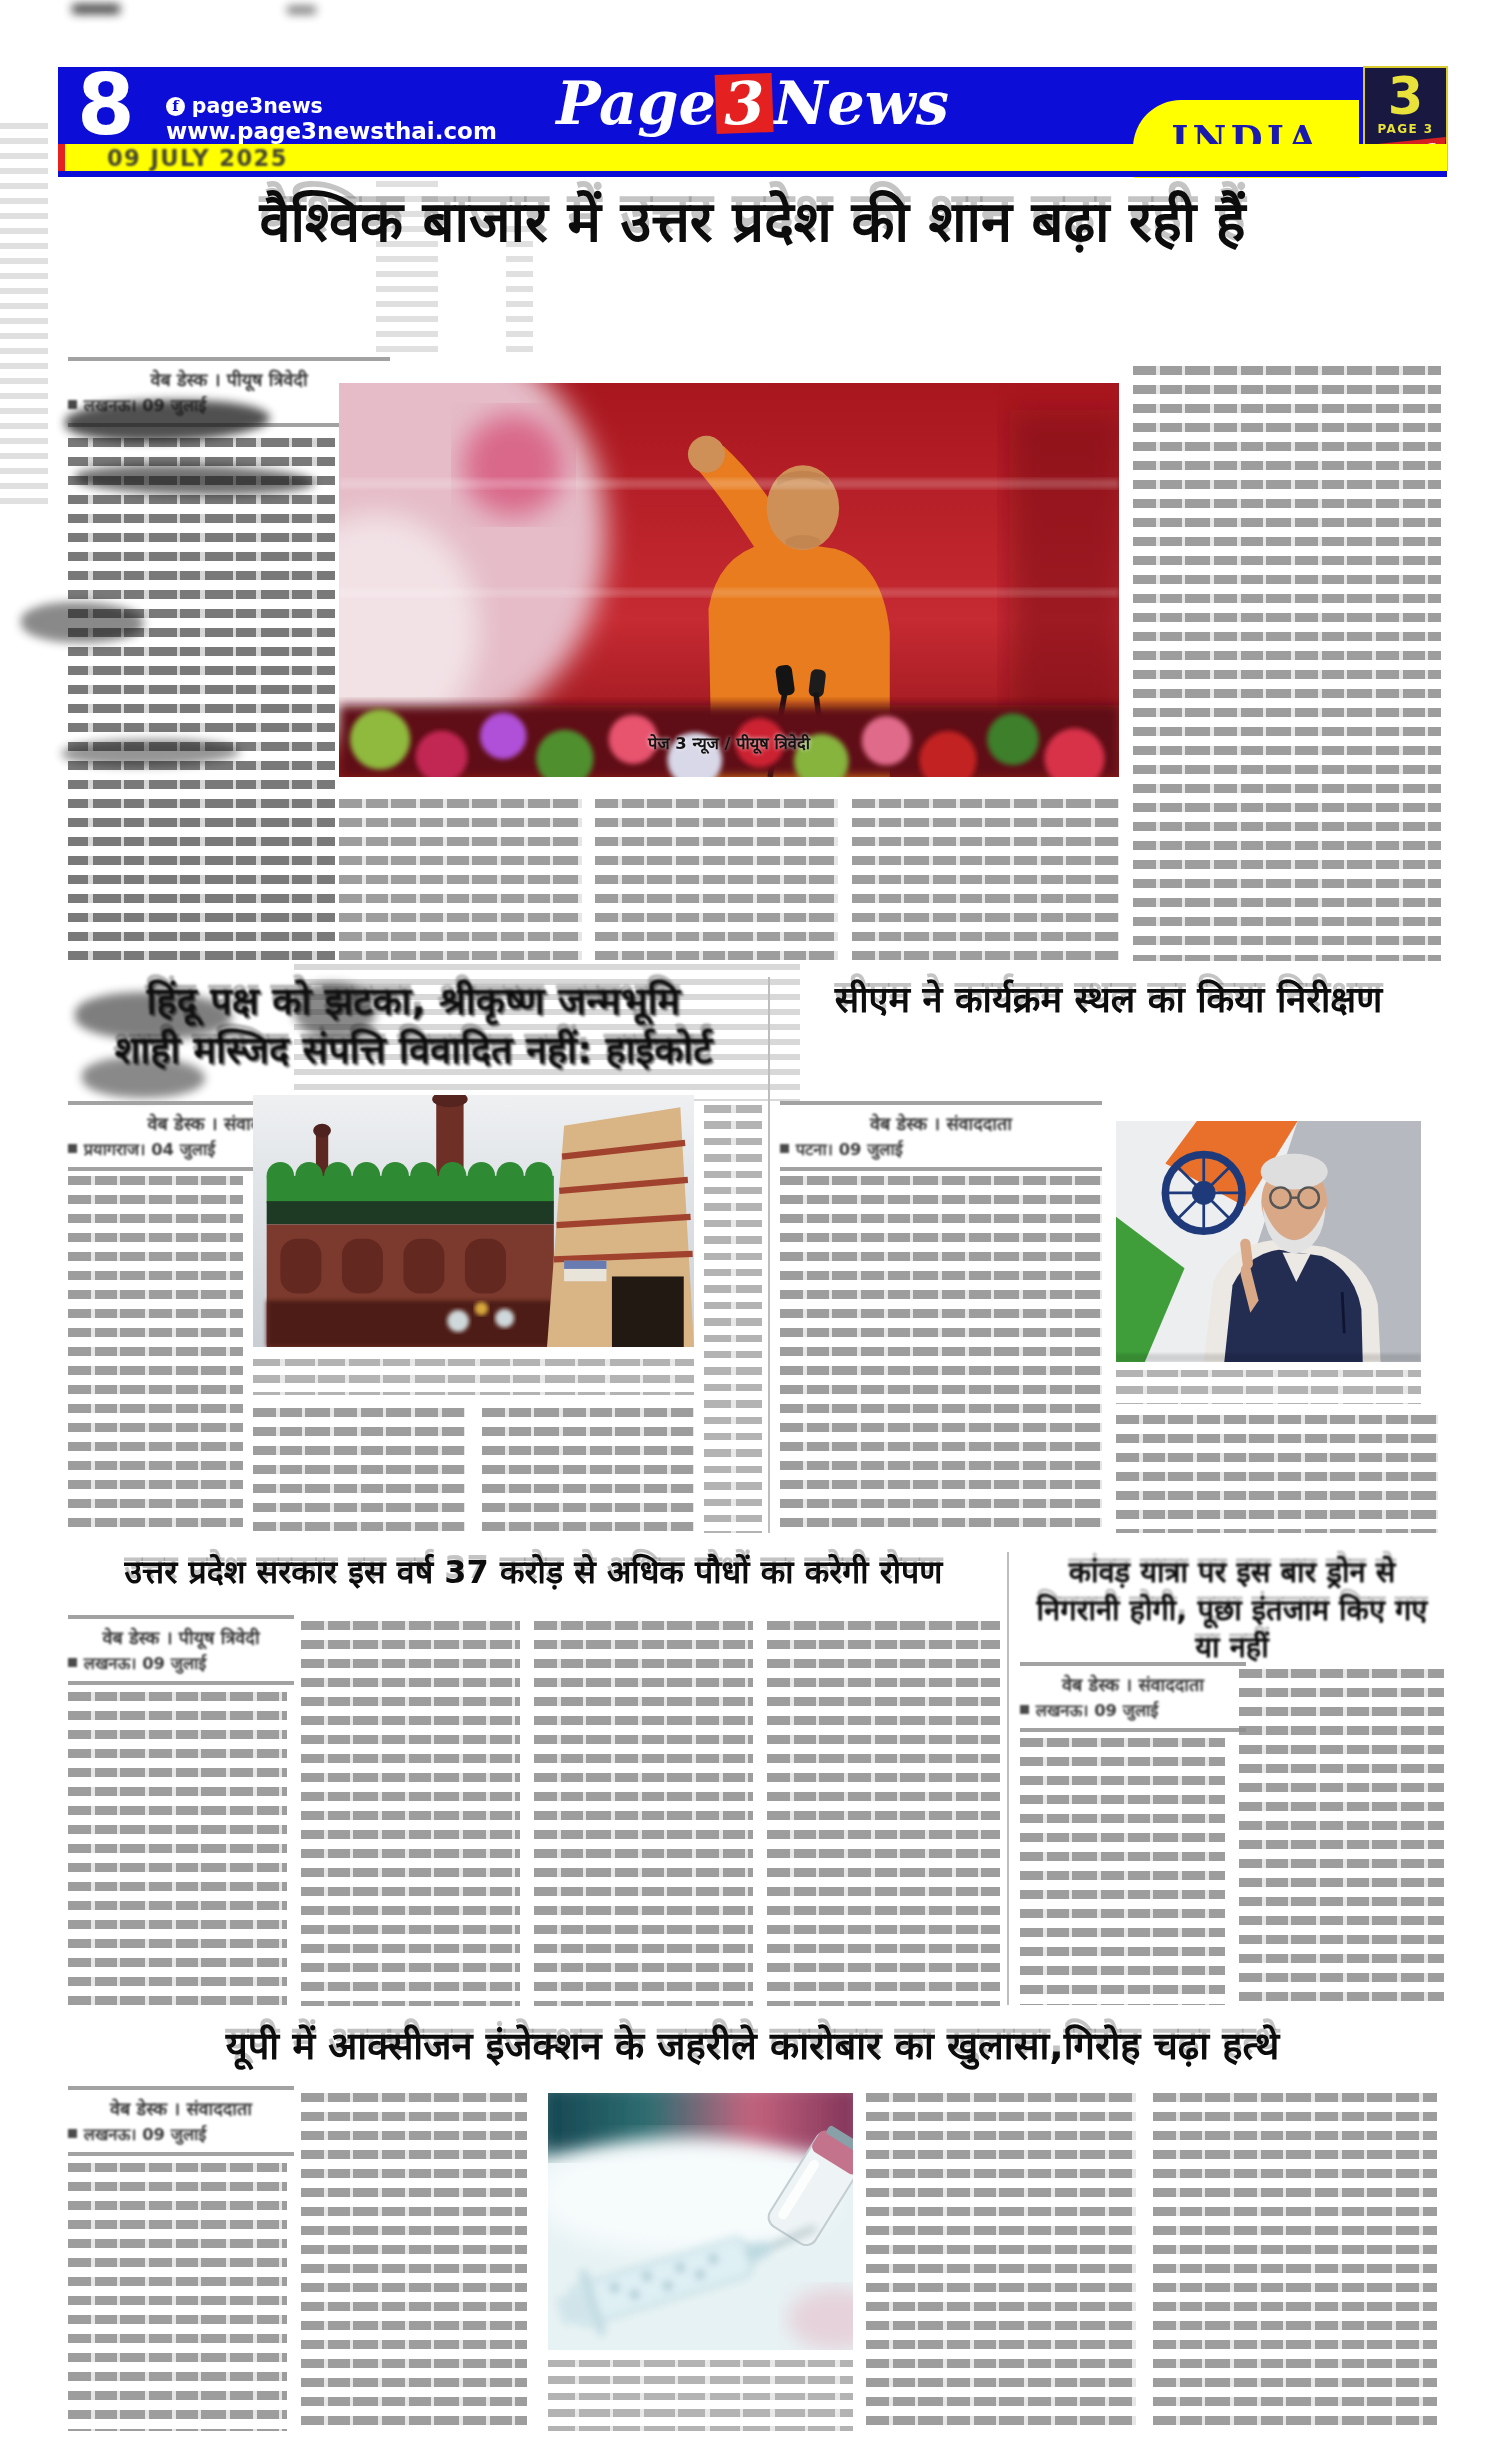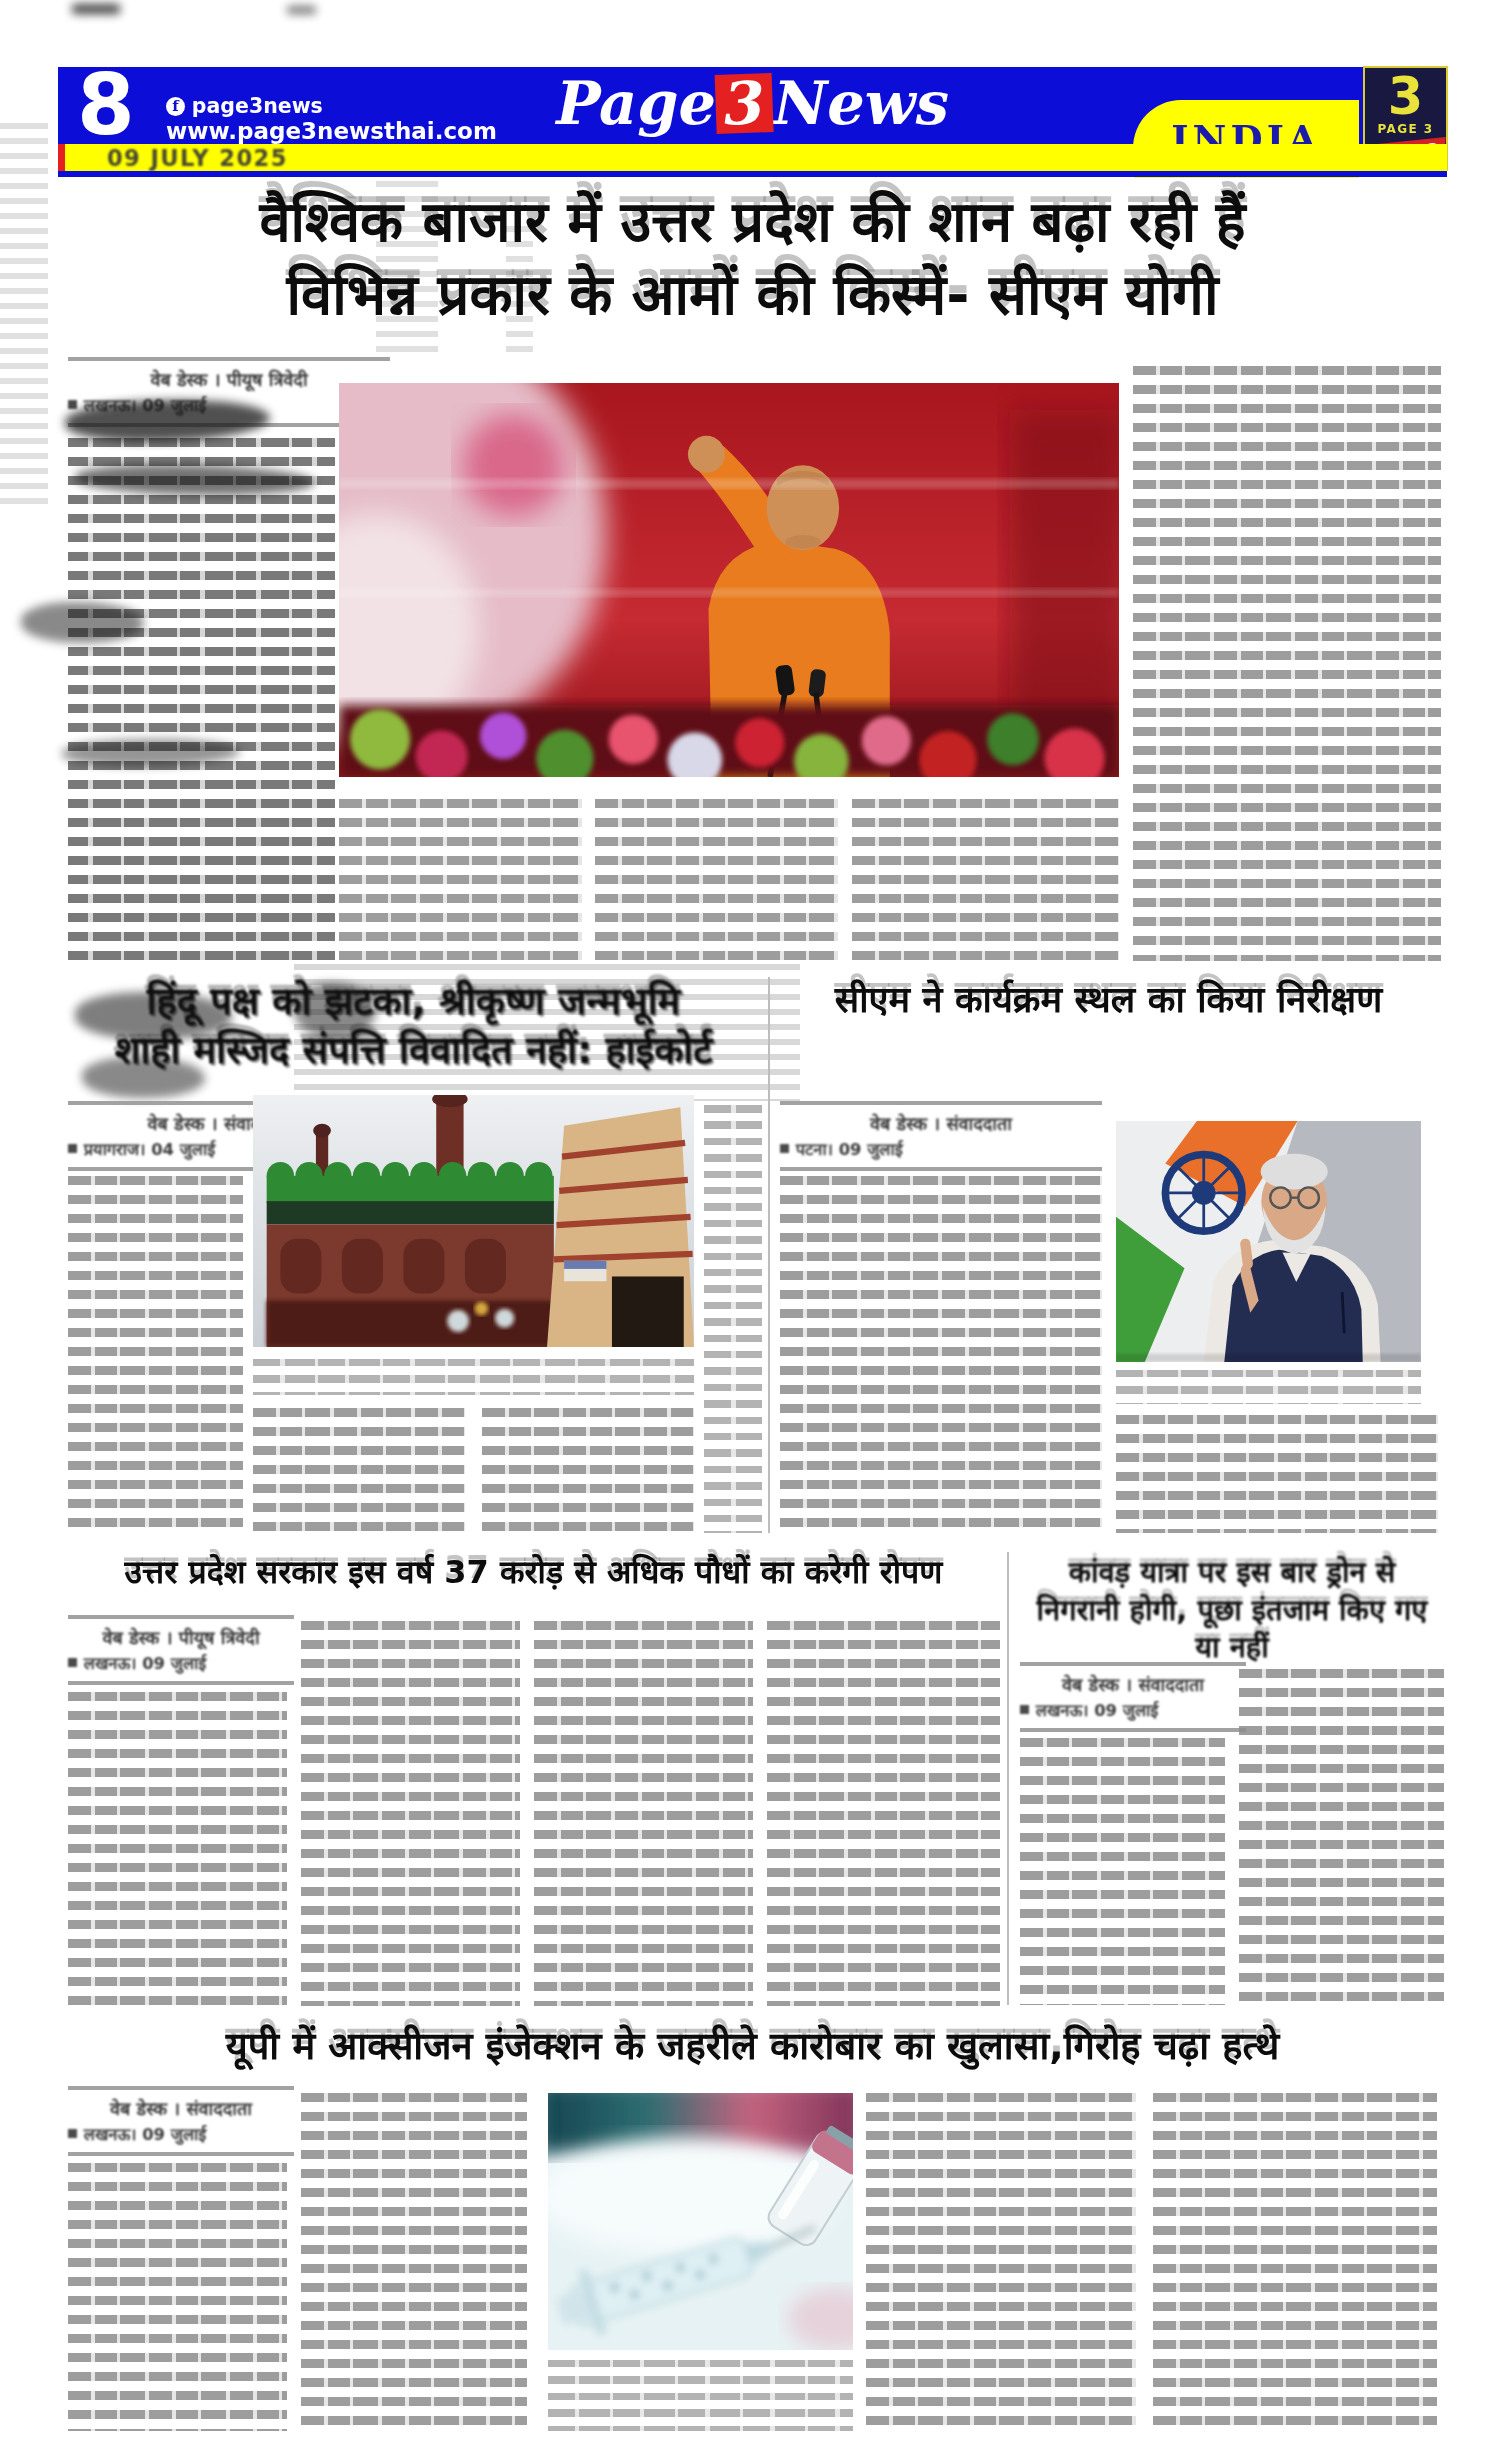--- a/index.html
+++ b/index.html
@@ -105,21 +105,20 @@
   </div>
 
   <div class="abs datestrip" style="left:58px;top:144px;width:1389px;height:27px;">
     <div class="abs" style="left:0;top:0;width:6.8px;height:27px;background:#e42020;"></div>
     <div class="abs datetxt" style="left:49px;top:1.4px;">09 JULY 2025</div>
   </div>
   <div class="abs" style="left:58px;top:171px;width:1389px;height:5.5px;background:#0d0dd8;"></div>
 
   <div class="headline ghost blur05" style="left:68px;top:186px;width:1369px;font-size:56px;">
     <span>वैश्विक बाजार में उत्तर प्रदेश की शान बढ़ा रही हैं</span>
-    <span>विभिन्न प्रकार के आमों की किस्में- सीएम योगी</span>
   </div>
 
   <div class="byblock" style="left:68px;top:357px;width:322px;">
     <div class="rule"></div>
     <div class="byline">वेब डेस्क । पीयूष त्रिवेदी</div>
     <div class="dateline">
       <span class="sq"></span>
       <span>लखनऊ। 09 जुलाई</span>
     </div>
     <div class="rule"></div>
@@ -179,20 +178,21 @@
       <circle cx="615" cy="525" r="36" fill="#cc2233" filter="url(#b4)"></circle>
       <circle cx="705" cy="552" r="40" fill="#86b43c" filter="url(#b4)"></circle>
       <circle cx="800" cy="522" r="36" fill="#e06a8a" filter="url(#b4)"></circle>
       <circle cx="890" cy="550" r="42" fill="#c22222" filter="url(#b4)"></circle>
       <circle cx="985" cy="520" r="38" fill="#3e7f2c" filter="url(#b4)"></circle>
       <circle cx="1075" cy="548" r="44" fill="#d8324a" filter="url(#b4)"></circle>
 
       <rect x="0" y="140" width="1140" height="14" fill="#ffffff" opacity=".22" filter="url(#b4)"></rect>
       <rect x="0" y="300" width="1140" height="12" fill="#ffffff" opacity=".18" filter="url(#b4)"></rect>
     </svg>
+    <div class="photocap" style="bottom:23px;">पेज 3 न्यूज / पीयूष त्रिवेदी</div>
   </div>
 
   <div class="greek" style="left:339px;top:799px;width:243px;height:163px;"></div>
   <div class="greek" style="left:595px;top:799px;width:243px;height:163px;"></div>
   <div class="greek" style="left:852px;top:799px;width:267px;height:163px;"></div>
 
   <div class="bleed" style="left:294px;top:964px;width:506px;height:137px;opacity:.28;"></div>
   <div class="headline corrupt" style="left:68px;top:977px;width:691px;font-size:38px;">
     <span>हिंदू पक्ष को झटका, श्रीकृष्ण जन्मभूमि</span>
     <span>शाही मस्जिद संपत्ति विवादित नहीं: हाईकोर्ट</span>

